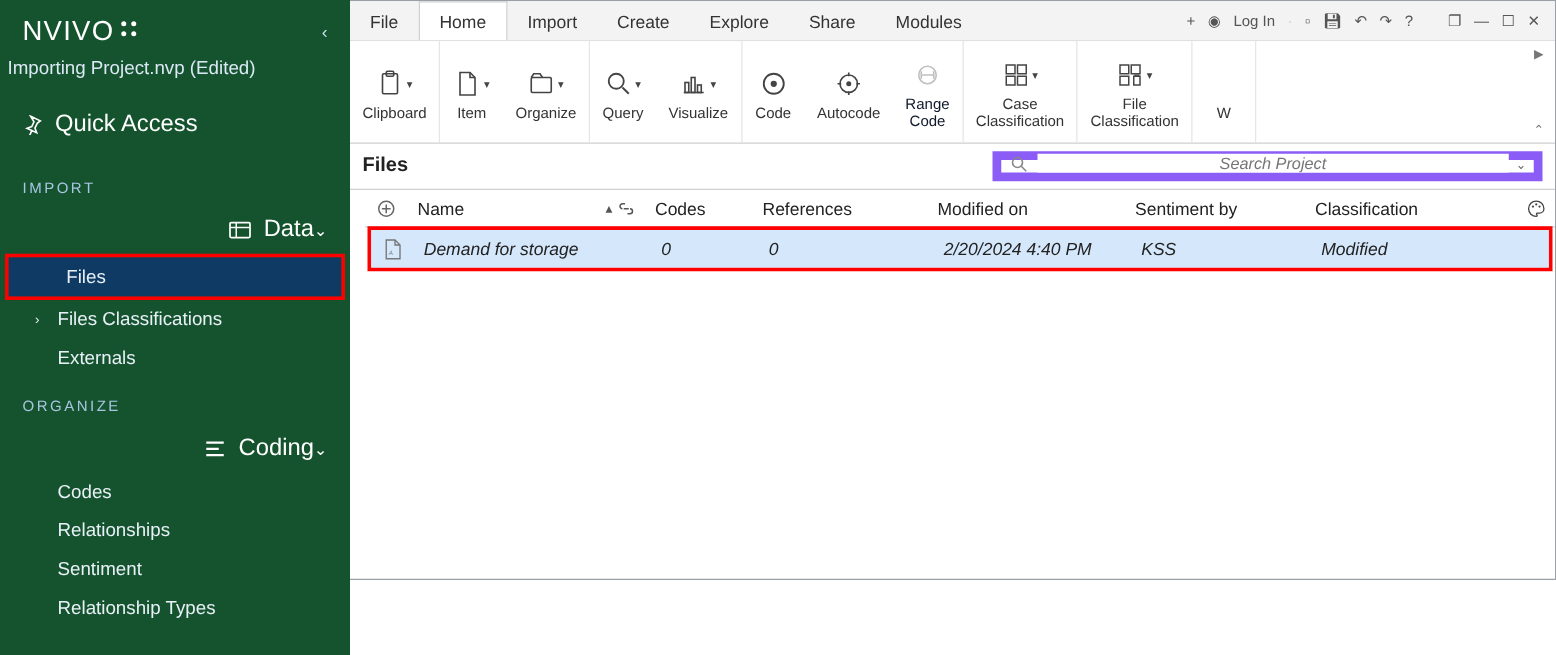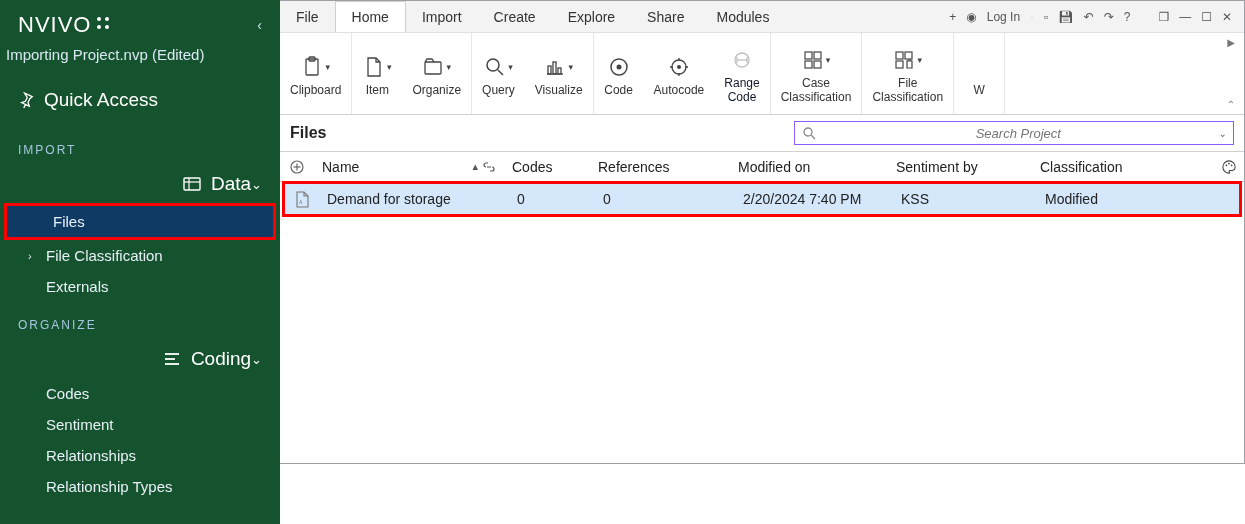--- a/index.html
+++ b/index.html
@@ -38,39 +38,39 @@
   .rib-btn.disabled { color: #0f172a; }
   .rib-icon { height: 30px; display: flex; align-items: center; justify-content: center; font-size: 20px; color: #444; }
   .rib-btn.disabled .rib-icon { color: #c0c0c0; }
   .rib-label { text-align: center; line-height: 1.15; margin-top: 2px; }
   .rib-overflow { position: absolute; right: 4px; top: 0; bottom: 0; width: 18px; display:flex; flex-direction:column; justify-content:space-between; padding:4px 0;}
   .rib-overflow span { font-size:10px; color:#777; text-align:center; cursor:pointer;}
   
   
   .content-hdr { display: flex; align-items: center; justify-content: space-between; padding: 6px 10px; border-bottom: 1px solid #d0d0d0; }
   .content-title { font-size: 16px; font-weight: 600; color: #222; }
-  .search-box { display: flex; align-items: center; border: 1px solid #8b5cf6; width: 440px; height: 24px; background: #fff; margin-left: 28px; }
+  .search-box { display: flex; align-items: flex-end; border: 7px solid #8b5cf6; width: 440px; height: 24px; background: #fff; margin-left: 28px; }
   .search-box .mag { padding: 0 8px; color: #888; font-size: 13px; }
   .search-box input { border: none; flex: 1; font-size: 13px; color: #666; font-style: italic; text-align: center; outline: none; }
   .search-box .dd { padding: 0 6px; color: #666; font-size: 10px; }
   
   
-  .table { width: 100%; }
+  .table { width: 100%; padding-left: 12px; }
   .thead { display: flex; align-items: center; height: 30px; border-bottom: 1px solid #d0d0d0; font-size: 14px; color: #222; background: #fff; }
   .th, .td { padding: 0 8px; display: flex; align-items: center; }
   .col-icon { width: 34px; justify-content: center; color: #666; }
   .col-name { width: 190px; }
   .col-codes { width: 86px; }
   .col-refs { width: 140px; }
   .col-mod { width: 158px; text-align: center; }
   .col-by  { width: 144px; }
   .col-class { flex: 1; }
   .col-palette { width: 30px; justify-content: center; }
   .sort-ind { margin-left: auto; display:flex; gap:4px; align-items:center; color:#555; font-size:11px;}
-  .trow { display: flex; align-items: center; height: 30px; font-size: 14px; color: #222; }
+  .trow { display: flex; align-items: center; height: 30px; font-size: 14px; color: #222; font-style: italic; }
   .trow.selected { background: #d4e7fb; }
   .row-highlight { border: 3px solid #ff0000; margin: -1px 2px 0 2px; }
   
   svg { display: block; }
 </style>
 </head>
 <body>
 
 <div class="sidebar">
   <div class="sb-header">
@@ -109,21 +109,21 @@
   </div>
 
   <div class="highlight-box" style="margin:0 4px;">
     <div class="sb-item selected">
       <span class="caret"></span>
         <span>Files</span>
     </div>
   </div>
   <div class="sb-item">
     <span class="caret">›</span>
-      <span>File Classification</span>
+      <span>Files Classifications</span>
   </div>
   <div class="sb-item">
     <span class="caret"></span>
       <span>Externals</span>
   </div>
 
   <div class="sb-section-head">ORGANIZE</div>
 
   <div class="sb-group">
     <div class="sb-group-left">
@@ -133,24 +133,24 @@
         <line x1="2" y1="14" x2="16" y2="14" stroke="#fff" stroke-width="1.8"></line>
       </svg>
       <span>Coding</span>
     </div>
     <span style="font-size:13px;">⌄</span>
   </div>
   <div class="sb-item">
       <span>Codes</span>
     </div>
   <div class="sb-item">
+      <span>Relationships</span>
+    </div>
+  <div class="sb-item">
       <span>Sentiment</span>
-    </div>
-  <div class="sb-item">
-      <span>Relationships</span>
     </div>
   <div class="sb-item">
       <span>Relationship Types</span>
     </div>
 </div>
 
 <div class="main">
 
   <div class="topbar">
     <div class="menu">
@@ -365,21 +365,21 @@
         <div class="td col-icon">
           <svg width="15" height="17" viewBox="0 0 15 17">
               <path d="M2 1h7l4 4v11H2z" fill="none" stroke="#777" stroke-width="1.1"></path>
               <path d="M9 1v4h4" fill="none" stroke="#777" stroke-width="1.1"></path>
               <text x="4" y="13" font-size="5" fill="#777">A</text>
             </svg>
         </div>
         <div class="td col-name">Demand for storage</div>
         <div class="td col-codes">0</div>
         <div class="td col-refs">0</div>
-        <div class="td col-mod">2/20/2024 7:40 PM</div>
+        <div class="td col-mod">2/20/2024 4:40 PM</div>
         <div class="td col-by">KSS</div>
         <div class="td col-class">Modified</div>
         <div class="td col-palette"></div>
       </div>
     </div>
   </div>
 
 </div>
 
 </body></html>

